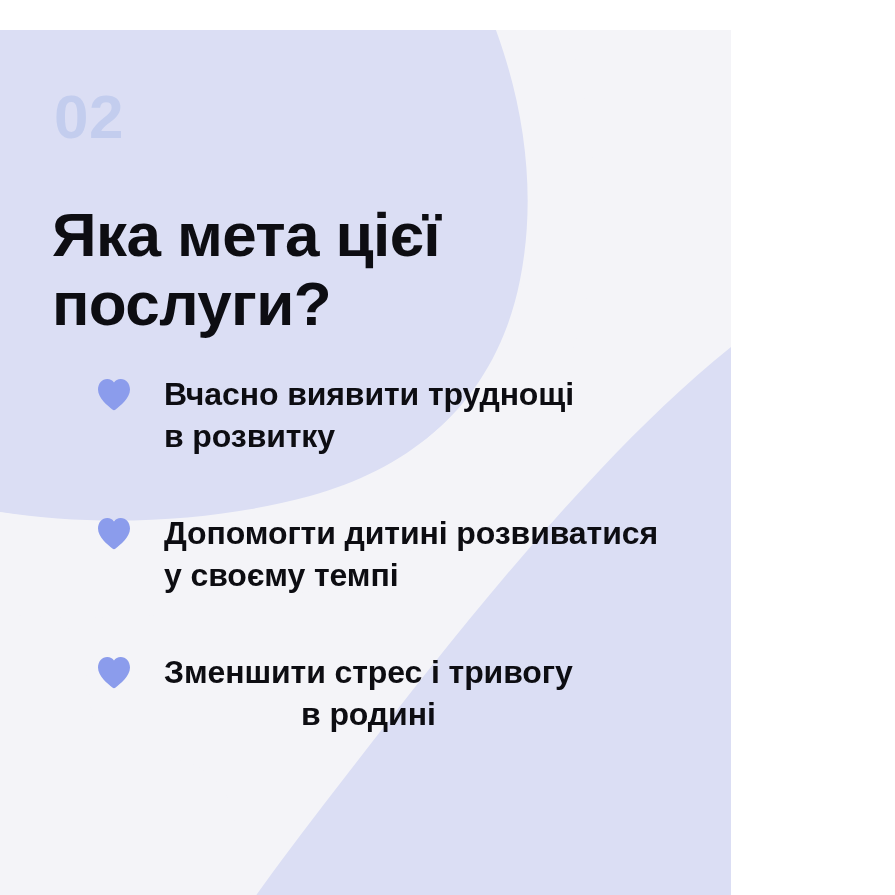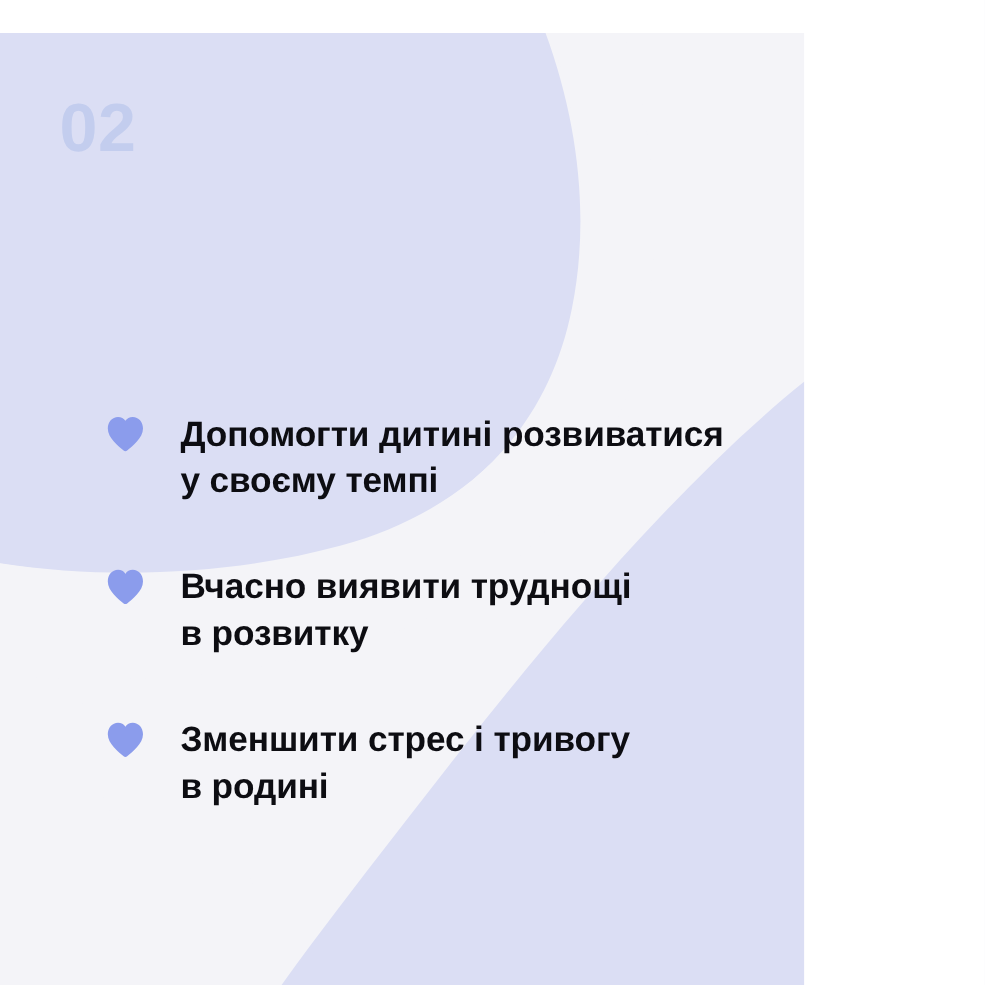--- a/index.html
+++ b/index.html
@@ -63,21 +63,21 @@
     width: 790px;
     display: flex;
     flex-direction: column;
   }
 
   .bullet-item {
     display: flex;
     align-items: flex-start;
     margin-bottom: 55px;
   }
-  .bullet-item:last-child { margin-bottom: 0; }
+  .bullet-item:last-child { margin-bottom: 0; text-align: center; }
 
   .heart-icon {
     flex: 0 0 auto;
     width: 36px;
     height: 34px;
     margin-top: 4px;
     margin-right: 32px;
   }
   .heart-icon svg { display: block; width: 100%; height: 100%; }
 
@@ -127,41 +127,43 @@
          C 420,436 500,362 522,250
          C 538,170 528,70 492,-20
          L 560,-20
          C 600,90 606,210 576,310
          C 540,432 450,520 320,558
          C 210,590 60,596 -60,576 Z"></path>
   </svg>
 
   <div class="eyebrow">02</div>
 
+  <h1 class="heading">Яка мета цієї
+послуги?</h1>
 
   <div class="bullet-list">
 
     <div class="bullet-item">
       <span class="heart-icon">
         <svg viewBox="0 0 36 34">
             <path fill="#8b9cec" d="M18 33.2c-.6 0-1.1-.2-1.6-.6C12 29 2 21.3 2 12.6 2 6.6 6 2 11.3 2c2.9 0 5.3 1.4 6.7 3.6C19.4 3.4 21.8 2 24.7 2 30 2 34 6.6 34 12.6c0 8.7-10 16.4-14.4 20-.5.4-1 .6-1.6.6z"></path>
           </svg>
       </span>
-      <span class="bullet-text">Допомогти дитині розвиватися
-у своєму темпі</span>
+      <span class="bullet-text">Вчасно виявити труднощі
+в розвитку</span>
     </div>
 
     <div class="bullet-item">
       <span class="heart-icon">
         <svg viewBox="0 0 36 34">
             <path fill="#8b9cec" d="M18 33.2c-.6 0-1.1-.2-1.6-.6C12 29 2 21.3 2 12.6 2 6.6 6 2 11.3 2c2.9 0 5.3 1.4 6.7 3.6C19.4 3.4 21.8 2 24.7 2 30 2 34 6.6 34 12.6c0 8.7-10 16.4-14.4 20-.5.4-1 .6-1.6.6z"></path>
           </svg>
       </span>
-      <span class="bullet-text">Вчасно виявити труднощі
-в розвитку</span>
+      <span class="bullet-text">Допомогти дитині розвиватися
+у своєму темпі</span>
     </div>
 
 
     <div class="bullet-item">
       <span class="heart-icon">
         <svg viewBox="0 0 36 34">
             <path fill="#8b9cec" d="M18 33.2c-.6 0-1.1-.2-1.6-.6C12 29 2 21.3 2 12.6 2 6.6 6 2 11.3 2c2.9 0 5.3 1.4 6.7 3.6C19.4 3.4 21.8 2 24.7 2 30 2 34 6.6 34 12.6c0 8.7-10 16.4-14.4 20-.5.4-1 .6-1.6.6z"></path>
           </svg>
       </span>
       <span class="bullet-text">Зменшити стрес і тривогу

